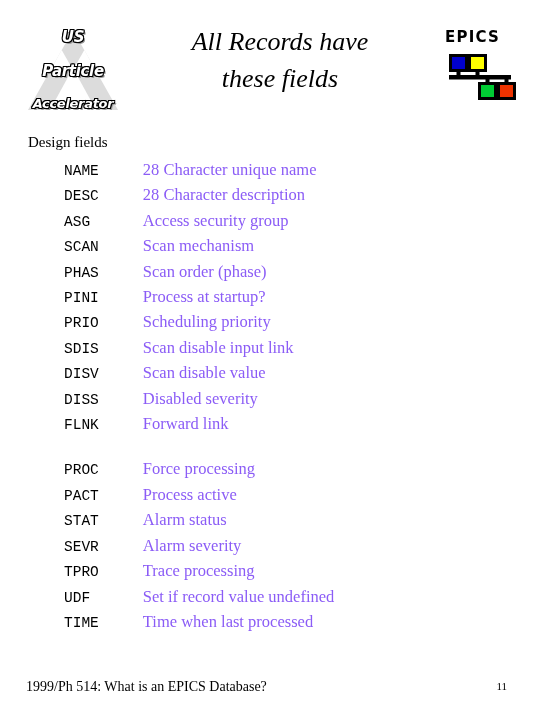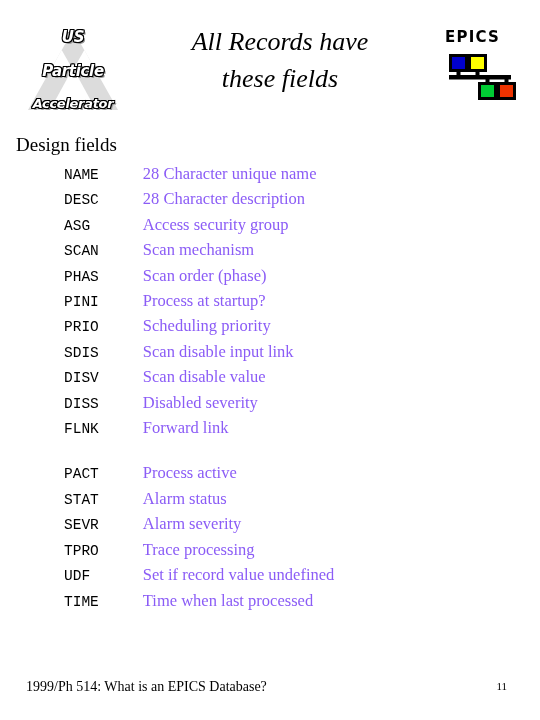--- a/index.html
+++ b/index.html
@@ -110,24 +110,24 @@
   
   #content {
     position: absolute;
     left: 0;
     top: 125px;
     width: 540px;
   }
   .section { position: relative; }
   .section-heading {
     font-family: "Liberation Serif", serif;
-    font-size: 19px;
+    font-size: 15px;
     line-height: 1;
     color: #000000;
-    padding-left: 16px;
+    padding-left: 28px;
   }
   #design-section { margin-top: 10px; }
   #runtime-section { margin-top: 20px; }
 
   .field-table {
     margin-top: 8px;
     border-collapse: collapse;
   }
   .field-row { height: 24.4px; }
   .field-name {
@@ -278,20 +278,24 @@
             <td class="field-desc">Forward link</td>
           </tr>
         </tbody>
     </table>
   </div>
 
   <div class="section" id="runtime-section">
     <table class="field-table" id="runtime-table">
       <tbody>
           <tr class="field-row">
+            <td class="field-name">PROC</td>
+            <td class="field-desc">Force processing</td>
+          </tr>
+          <tr class="field-row">
             <td class="field-name">PACT</td>
             <td class="field-desc">Process active</td>
           </tr>
           <tr class="field-row">
             <td class="field-name">STAT</td>
             <td class="field-desc">Alarm status</td>
           </tr>
           <tr class="field-row">
             <td class="field-name">SEVR</td>
             <td class="field-desc">Alarm severity</td>

